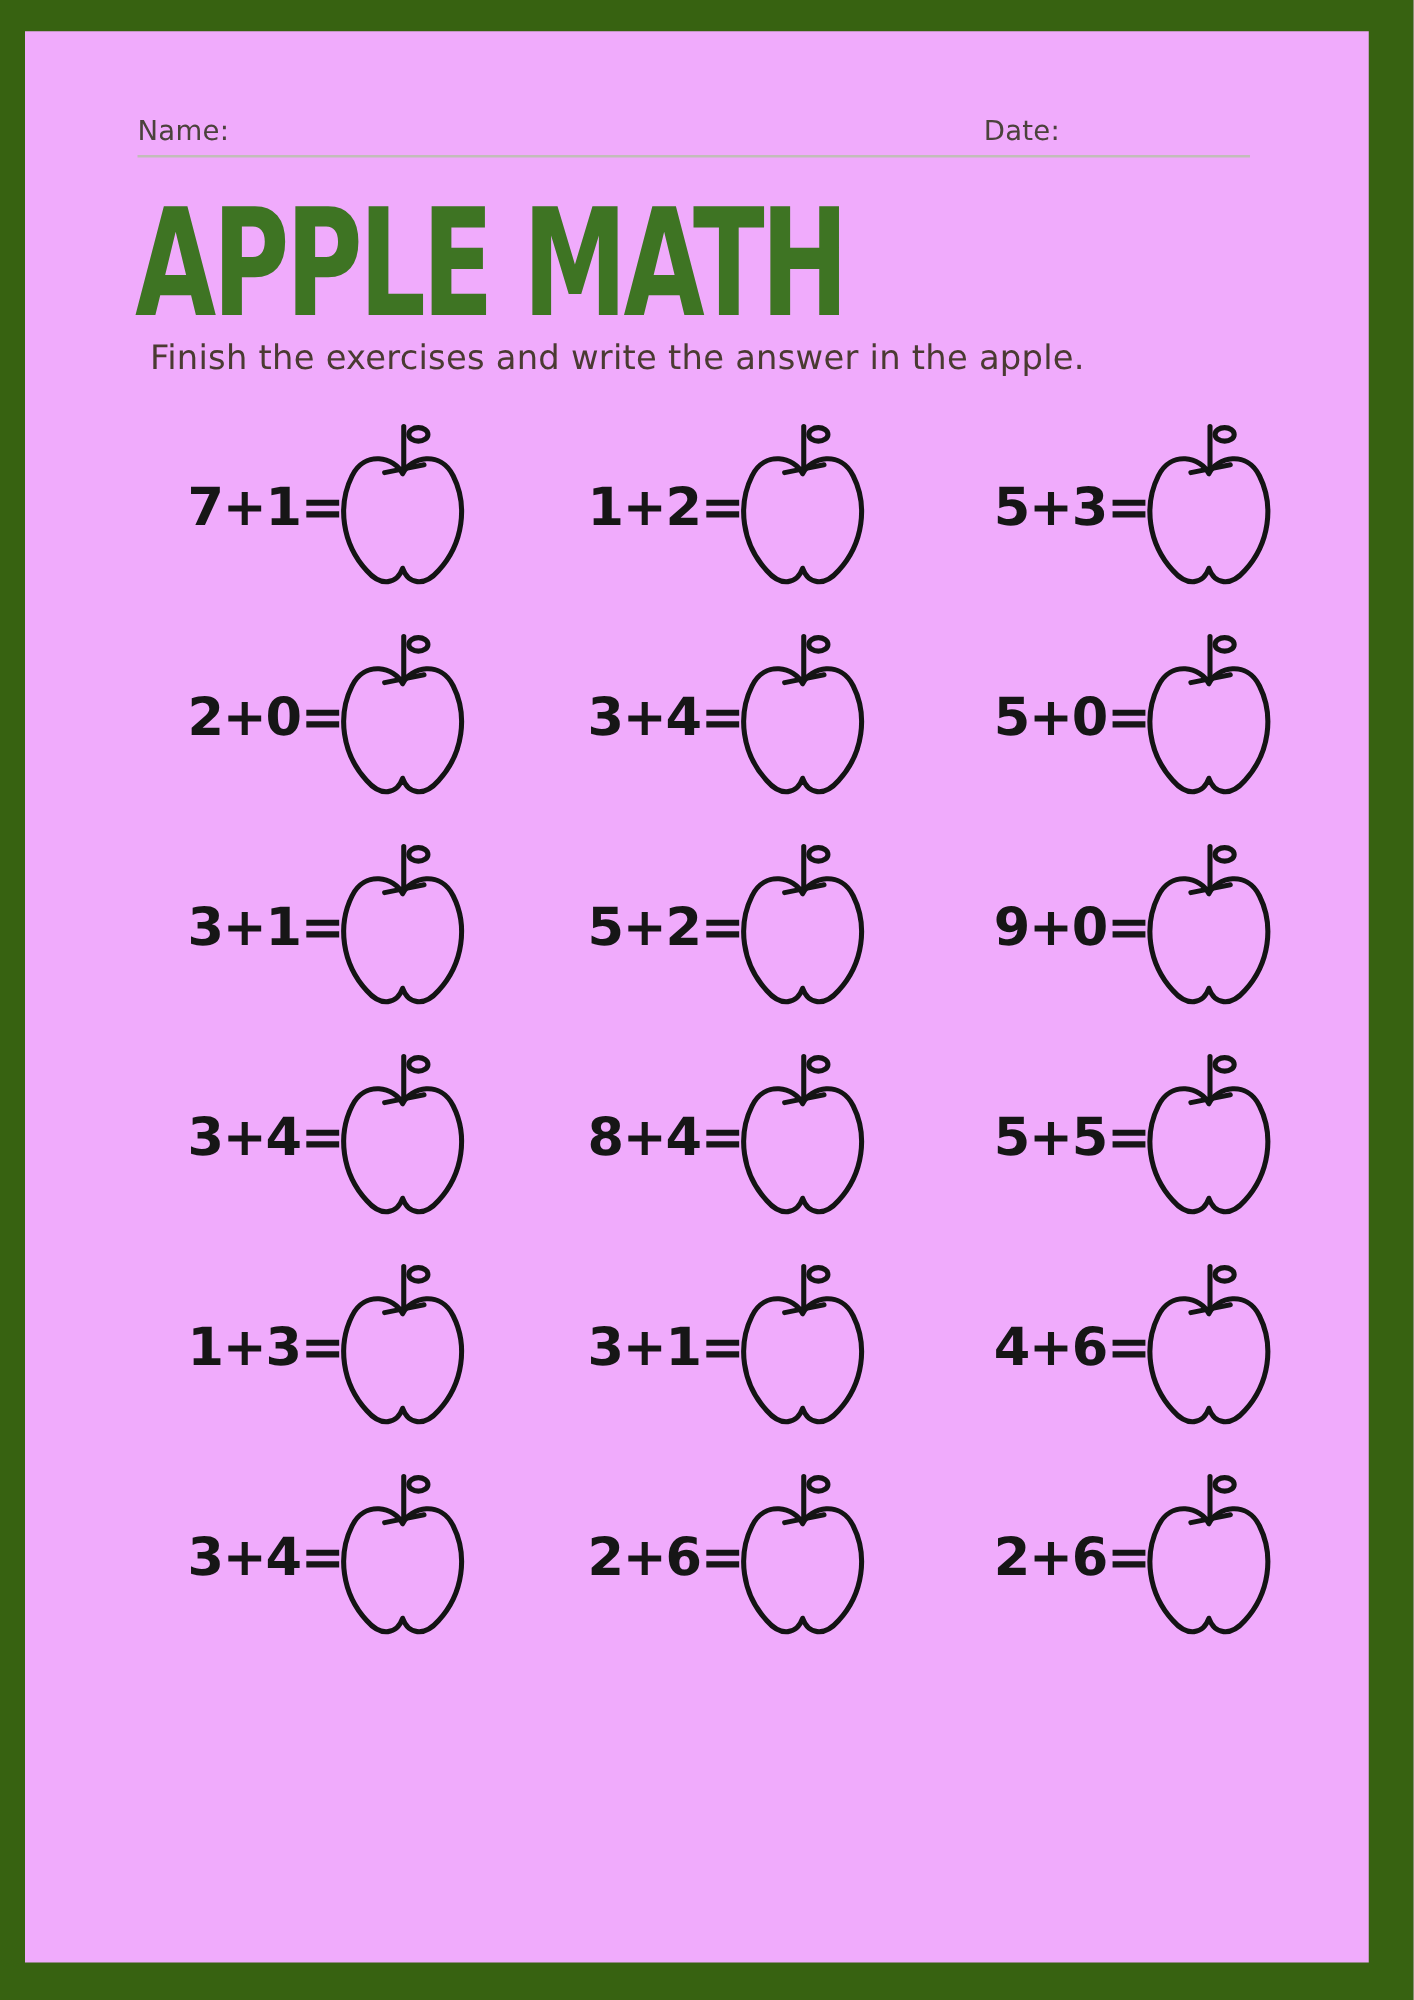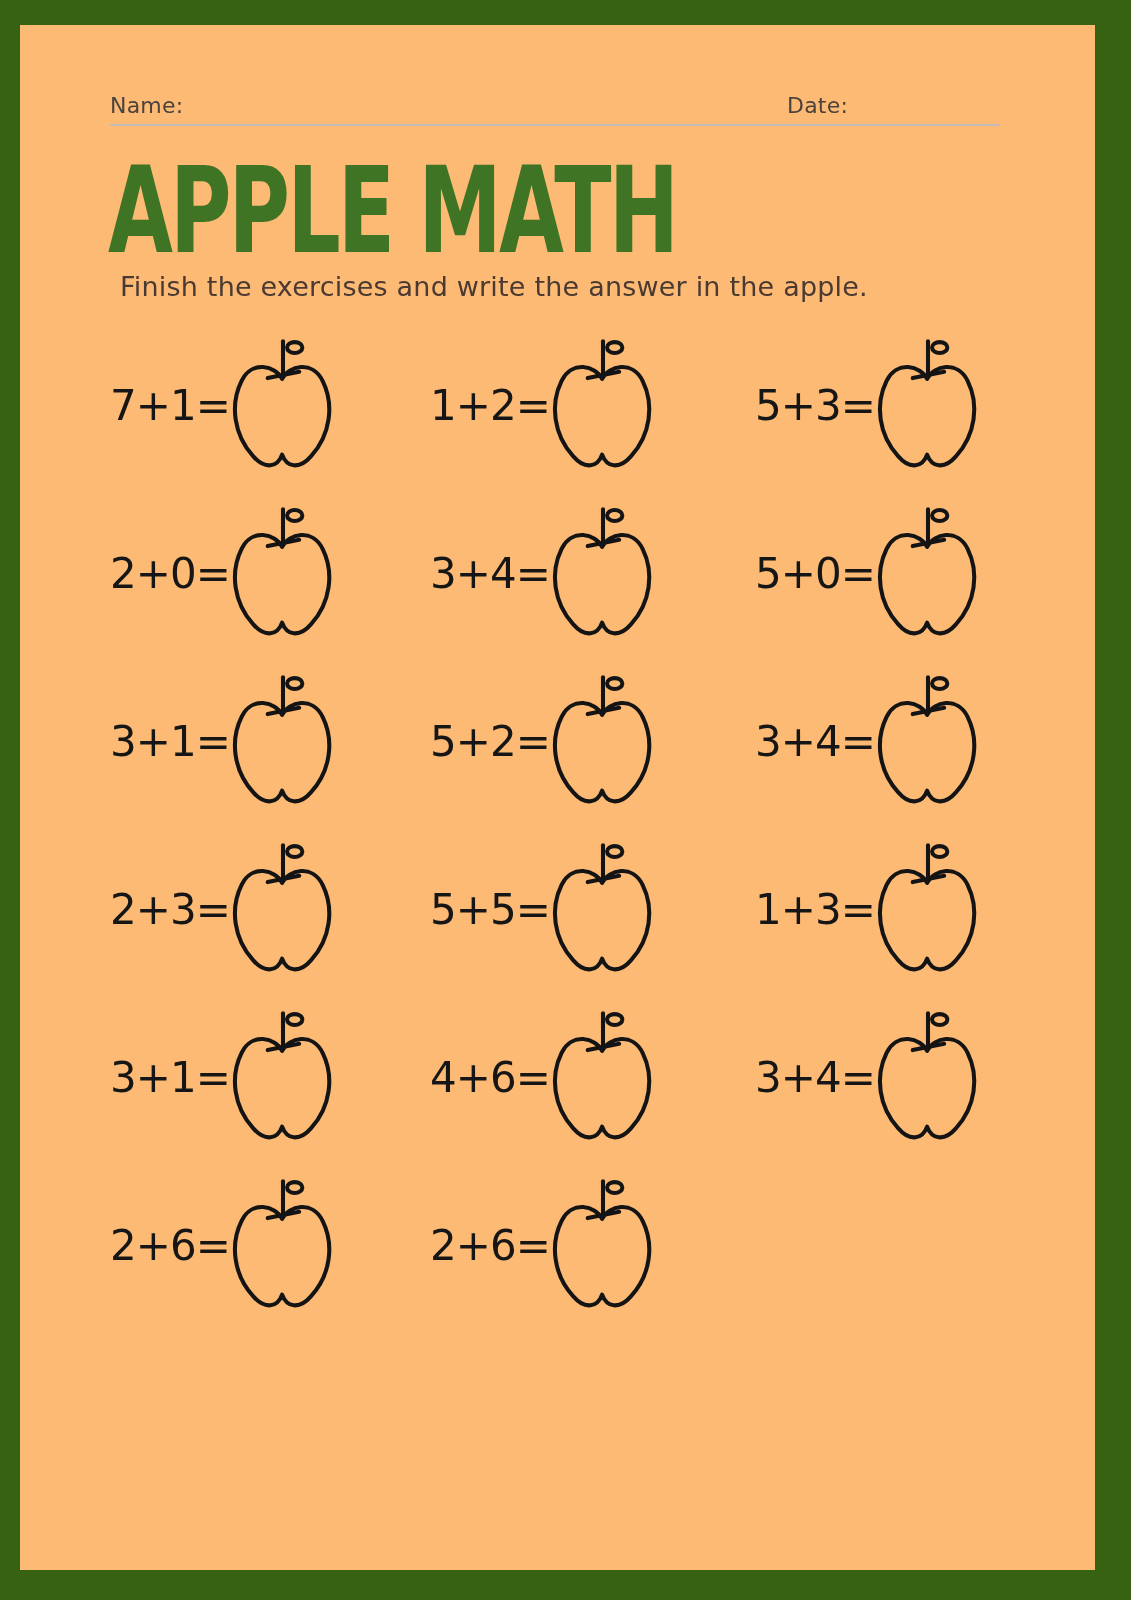--- a/index.html
+++ b/index.html
@@ -6,21 +6,21 @@
     margin: 0;
     padding: 0;
     background: #ffffff;
     font-family: "DejaVu Sans", sans-serif;
   }
   .frame {
     position: relative;
     box-sizing: border-box;
     width: 1131px;
     height: 1600px;
-    background: #fdba74;
+    background: #f0abfc;
     border-style: solid;
     border-color: #376211;
     border-top-width: 25px;
     border-right-width: 36px;
     border-bottom-width: 30px;
     border-left-width: 20px;
     overflow: hidden;
   }
   .name-label, .date-label {
     position: absolute;
@@ -72,24 +72,25 @@
   }
   .cell {
     display: flex;
     align-items: flex-start;
   }
   .eq {
     width: 110px;
     margin-top: 54px;
     line-height: 1;
     font-size: 42px;
-    font-weight: normal;
+    font-weight: bold;
     color: #161616;
     letter-spacing: -1px;
     white-space: nowrap;
+    margin-left: 40px;
   }
   .apple {
     width: 126px;
     height: 150px;
     flex-shrink: 0;
   }
   .apple-stroke {
     fill: none;
     stroke: #141414;
     stroke-width: 4.5;
@@ -173,28 +174,34 @@
         </svg>
     </div>
     <div class="cell">
       <span class="eq">5+2=</span>
       <svg class="apple" viewBox="0 0 140 160">
           <use href="#apple-shape"></use>
         </svg>
     </div>
 
     <div class="cell">
+      <span class="eq">9+0=</span>
+      <svg class="apple" viewBox="0 0 140 160">
+          <use href="#apple-shape"></use>
+        </svg>
+    </div>
+    <div class="cell">
       <span class="eq">3+4=</span>
       <svg class="apple" viewBox="0 0 140 160">
           <use href="#apple-shape"></use>
         </svg>
     </div>
 
     <div class="cell">
-      <span class="eq">2+3=</span>
+      <span class="eq">8+4=</span>
       <svg class="apple" viewBox="0 0 140 160">
           <use href="#apple-shape"></use>
         </svg>
     </div>
     <div class="cell">
       <span class="eq">5+5=</span>
       <svg class="apple" viewBox="0 0 140 160">
           <use href="#apple-shape"></use>
         </svg>
     </div>

